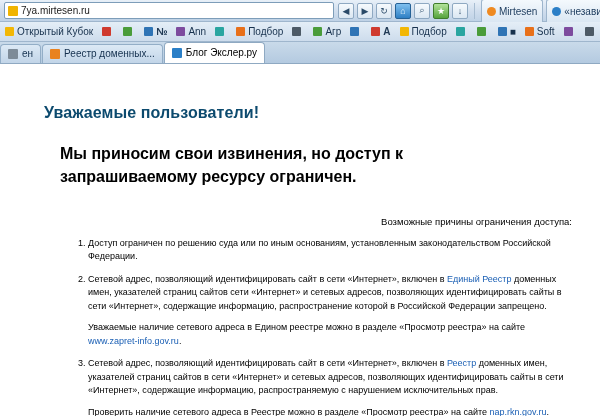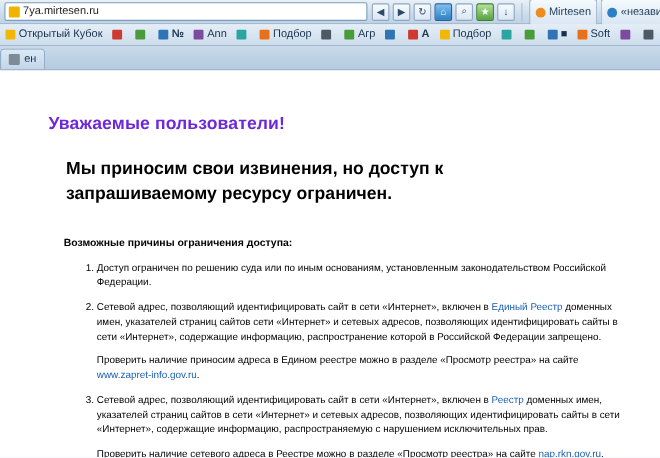--- a/index.html
+++ b/index.html
@@ -217,37 +217,38 @@
     overflow: hidden;
     position: relative;
   }
   .content {
     padding: 40px 28px 0 44px;
   }
   h1.greeting {
     font-size: 16px;
     font-weight: bold;
     margin: 0 0 20px 0;
-    color: #6d28d9;
+    color: #0c4a6e;
     letter-spacing: 0.1px;
   }
   h2.apology {
     font-size: 16px;
     font-weight: bold;
     margin: 0 0 28px 16px;
     line-height: 1.45;
     color: #000;
     max-width: 430px;
   }
   .reasons-title {
     font-size: 9.5px;
-    font-weight: bold;
+    font-weight: normal;
     margin: 0 0 10px 0;
     padding-left: 14px;
     color: #000;
+    text-align: right;
   }
   ol.reasons {
     margin: 0;
     padding-left: 44px;
     font-size: 9px;
     line-height: 1.5;
     color: #000;
   }
   ol.reasons > li {
     margin-bottom: 9px;
@@ -364,34 +365,42 @@
       <span class="sq k"></span>
       <span></span>
     </div>
   </div>
 
   <div class="tabstrip">
     <div class="tab">
       <span class="tabicon cut"></span>
       <span class="tablabel">ен</span>
     </div>
+    <div class="tab">
+      <span class="tabicon orange"></span>
+      <span class="tablabel">Реестр доменных...</span>
+    </div>
+    <div class="tab active">
+      <span class="tabicon blue"></span>
+      <span class="tablabel">Блог Экслер.ру</span>
+    </div>
   </div>
 
   <div class="page">
     <div class="content">
       <h1 class="greeting">Уважаемые пользователи!</h1>
       <h2 class="apology">Мы приносим свои извинения, но доступ к запрашиваемому ресурсу ограничен.</h2>
       <div class="reasons-title">Возможные причины ограничения доступа:</div>
       <ol class="reasons">
         <li>
           <span>Доступ ограничен  по решению суда или по иным основаниям, установленным законодательством Российской Федерации.</span>
         </li>
         <li>
           <span>Сетевой адрес, позволяющий идентифицировать сайт в сети «Интернет», включен в </span><a class="lnk" href="#">Единый Реестр</a><span> доменных имен, указателей страниц сайтов сети «Интернет» и сетевых адресов, позволяющих идентифицировать сайты в сети «Интернет», содержащие информацию, распространение которой в Российской Федерации запрещено.</span>
-          <p><span>Проверить наличие приносим адреса в Едином реестре можно в разделе «Просмотр реестра» на сайте </span><a class="lnk" href="#">www.zapret-info.gov.ru</a><span>.</span></p>
+          <p><span>Уважаемые наличие сетевого адреса в Едином реестре можно в разделе «Просмотр реестра» на сайте </span><a class="lnk" href="#">www.zapret-info.gov.ru</a><span>.</span></p>
         </li>
         <li>
           <span>Сетевой адрес, позволяющий идентифицировать сайт в сети «Интернет», включен в </span><a class="lnk" href="#">Реестр</a><span> доменных имен, указателей страниц сайтов в сети «Интернет» и сетевых адресов, позволяющих идентифицировать сайты в сети «Интернет», содержащие информацию, распространяемую с нарушением исключительных прав.</span>
           <p><span>Проверить наличие сетевого адреса в Реестре можно в разделе «Просмотр реестра» на сайте </span><a class="lnk" href="#">nap.rkn.gov.ru</a><span>.</span></p>
         </li>
       </ol>
     </div>
   </div>
 
 </div>

